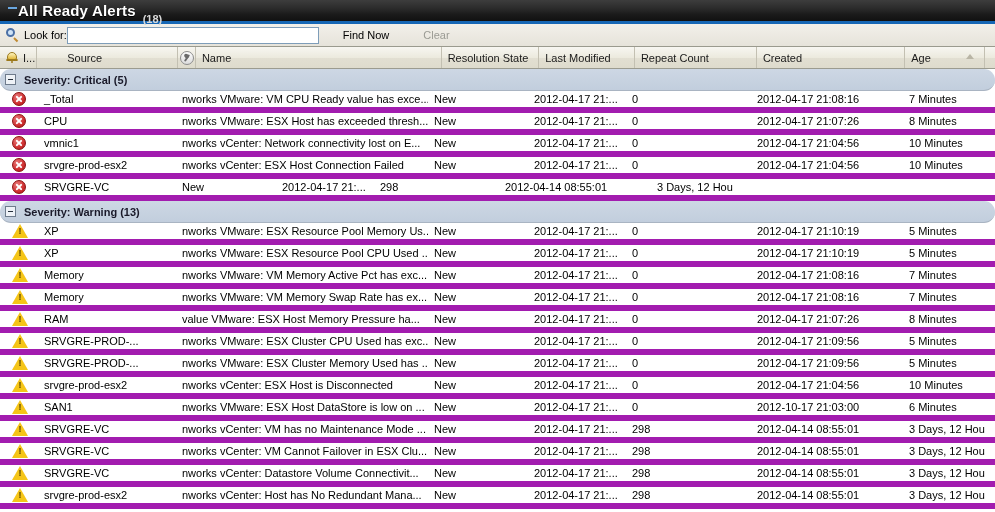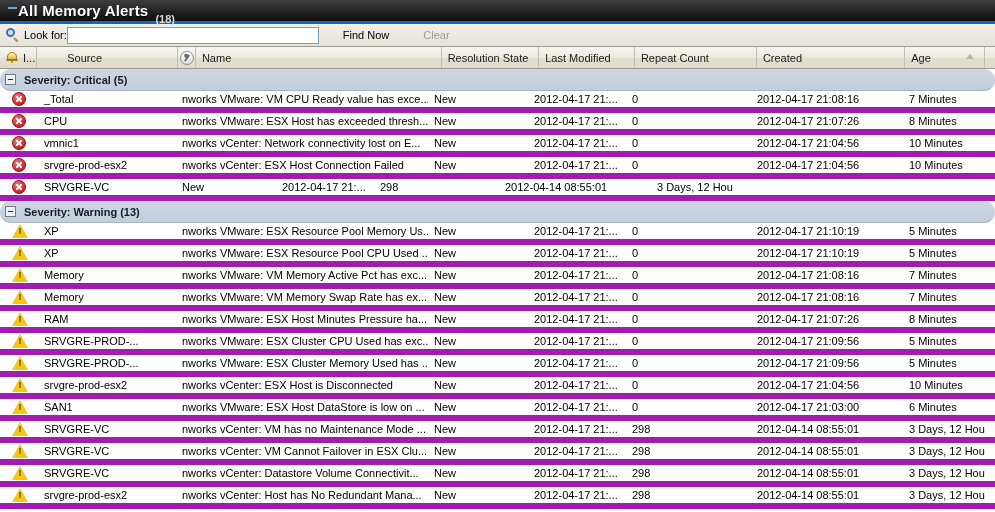--- a/index.html
+++ b/index.html
@@ -323,21 +323,21 @@
   .h-rep   { width: 125px; }
   .h-crt   { width: 152px; }
   .h-age   { width: 82px; }
   .h-extra { width: 10px; padding-left: 0; }
 </style>
 </head>
 <body>
 
 <div class="titlebar">
   <span class="title-underscore"></span>
-  <span class="title-text">All Memory Alerts</span>
+  <span class="title-text">All Ready Alerts</span>
   <span class="title-count">(18)</span>
 </div>
 
 <div class="findbar">
   <span class="magnifier">
     <span class="lens"></span>
       <span class="handle"></span>
   </span>
   <span class="lookfor-label">Look for:</span>
   <input class="lookfor-input" type="text" value="" style="">
@@ -518,21 +518,21 @@
       <div class="cell c-crt">2012-04-17 21:08:16</div>
       <div class="cell c-age">7 Minutes</div>
       <div class="cell c-extra"></div>
     </div>
     <div class="row">
       <div class="cell c-sev">
         <span class="sev-warning"></span>
       </div>
       <div class="cell c-src">RAM</div>
       <div class="cell c-wrench"></div>
-      <div class="cell c-name">nworks VMware: ESX Host Minutes Pressure ha...</div>
+      <div class="cell c-name">value VMware: ESX Host Memory Pressure ha...</div>
       <div class="cell c-res">New</div>
       <div class="cell c-mod">2012-04-17 21:...</div>
       <div class="cell c-rep">0</div>
       <div class="cell c-crt">2012-04-17 21:07:26</div>
       <div class="cell c-age">8 Minutes</div>
       <div class="cell c-extra"></div>
     </div>
     <div class="row">
       <div class="cell c-sev">
         <span class="sev-warning"></span>
@@ -578,21 +578,21 @@
     <div class="row">
       <div class="cell c-sev">
         <span class="sev-warning"></span>
       </div>
       <div class="cell c-src">SAN1</div>
       <div class="cell c-wrench"></div>
       <div class="cell c-name">nworks VMware: ESX Host DataStore is low on ...</div>
       <div class="cell c-res">New</div>
       <div class="cell c-mod">2012-04-17 21:...</div>
       <div class="cell c-rep">0</div>
-      <div class="cell c-crt">2012-04-17 21:03:00</div>
+      <div class="cell c-crt">2012-10-17 21:03:00</div>
       <div class="cell c-age">6 Minutes</div>
       <div class="cell c-extra"></div>
     </div>
     <div class="row">
       <div class="cell c-sev">
         <span class="sev-warning"></span>
       </div>
       <div class="cell c-src">SRVGRE-VC</div>
       <div class="cell c-wrench"></div>
       <div class="cell c-name">nworks vCenter: VM has no Maintenance Mode ...</div>

